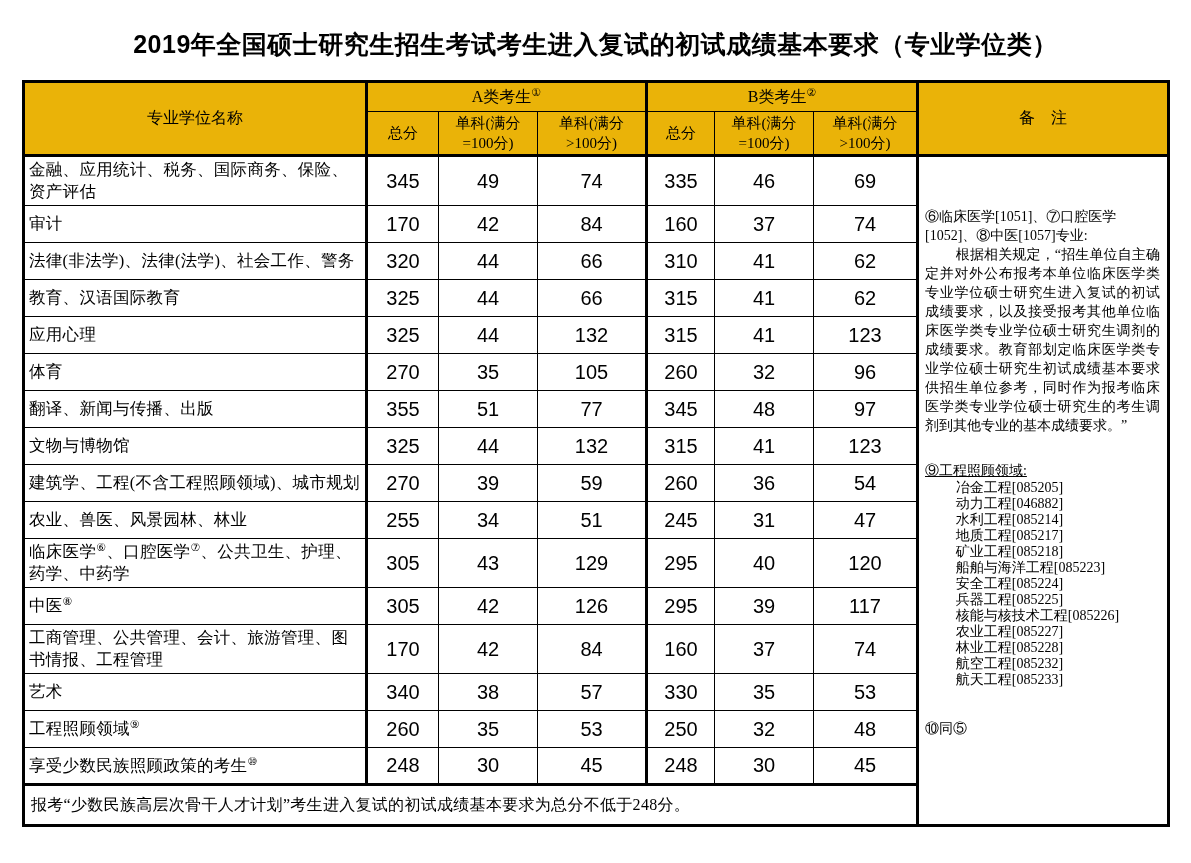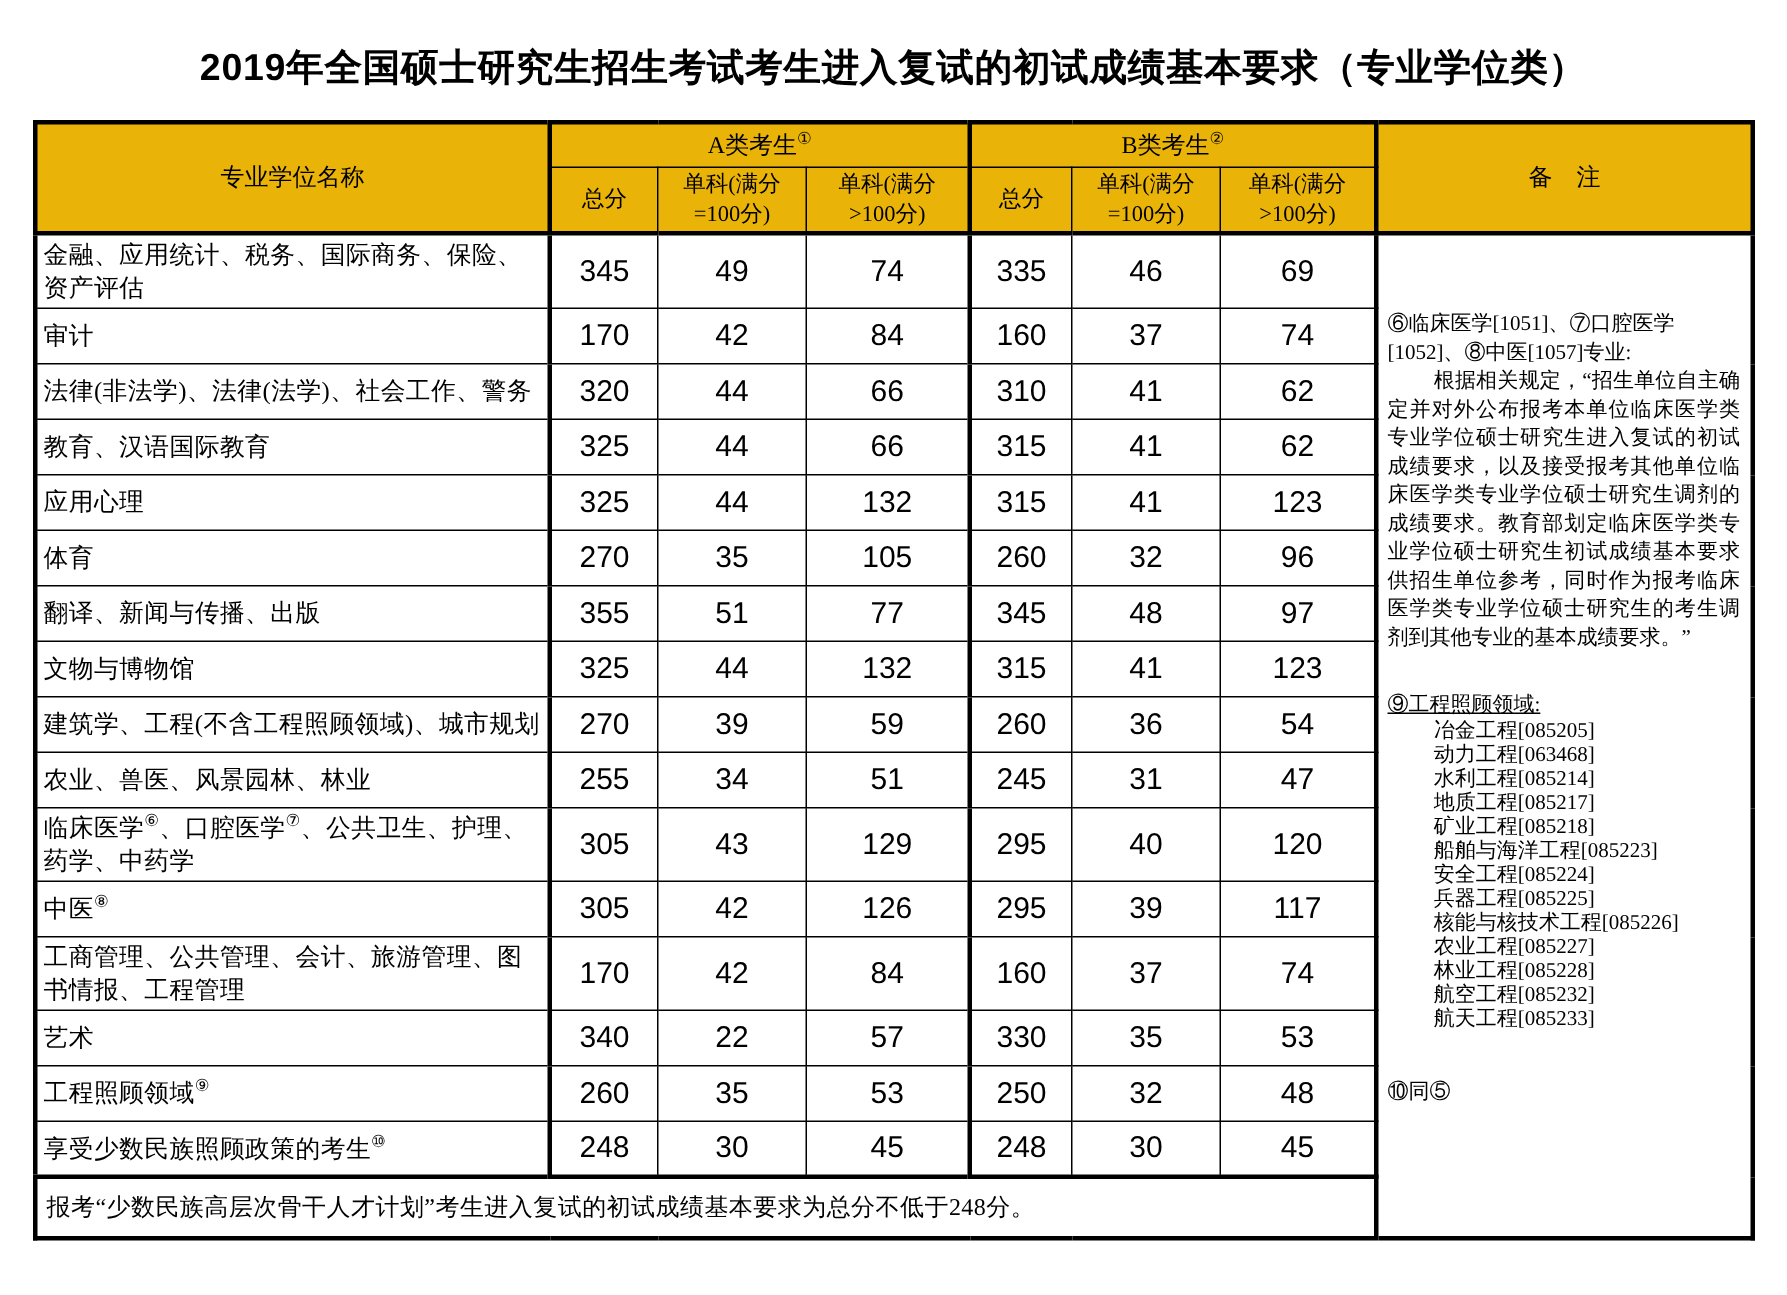--- a/index.html
+++ b/index.html
@@ -132,21 +132,21 @@
           <td class="num-cell">69</td>
           <td class="remark-cell grp" rowspan="17">
     <div class="remark-block-clinical">
       <div class="clinical-heading">⑥临床医学[1051]、⑦口腔医学[1052]、⑧中医[1057]专业:</div>
       <p class="clinical-body">根据相关规定，“招生单位自主确定并对外公布报考本单位临床医学类专业学位硕士研究生进入复试的初试成绩要求，以及接受报考其他单位临床医学类专业学位硕士研究生调剂的成绩要求。教育部划定临床医学类专业学位硕士研究生初试成绩基本要求供招生单位参考，同时作为报考临床医学类专业学位硕士研究生的考生调剂到其他专业的基本成绩要求。”</p>
     </div>
     <div class="remark-block-engineering">
       <div class="engineering-heading">⑨工程照顾领域:</div>
       <div class="engineering-list">
                 <div>冶金工程[085205]</div>
-                <div>动力工程[063468]</div>
+                <div>动力工程[046882]</div>
                 <div>水利工程[085214]</div>
                 <div>地质工程[085217]</div>
                 <div>矿业工程[085218]</div>
                 <div>船舶与海洋工程[085223]</div>
                 <div>安全工程[085224]</div>
                 <div>兵器工程[085225]</div>
                 <div>核能与核技术工程[085226]</div>
                 <div>农业工程[085227]</div>
                 <div>林业工程[085228]</div>
                 <div>航空工程[085232]</div>
@@ -260,21 +260,21 @@
           <td class="num-cell grp">170</td>
           <td class="num-cell">42</td>
           <td class="num-cell">84</td>
           <td class="num-cell grp">160</td>
           <td class="num-cell">37</td>
           <td class="num-cell">74</td>
         </tr>
         <tr class="data-row">
           <td class="name-cell">艺术</td>
           <td class="num-cell grp">340</td>
-          <td class="num-cell">22</td>
+          <td class="num-cell">38</td>
           <td class="num-cell">57</td>
           <td class="num-cell grp">330</td>
           <td class="num-cell">35</td>
           <td class="num-cell">53</td>
         </tr>
         <tr class="data-row">
           <td class="name-cell">工程照顾领域<sup>⑨</sup></td>
           <td class="num-cell grp">260</td>
           <td class="num-cell">35</td>
           <td class="num-cell">53</td>

